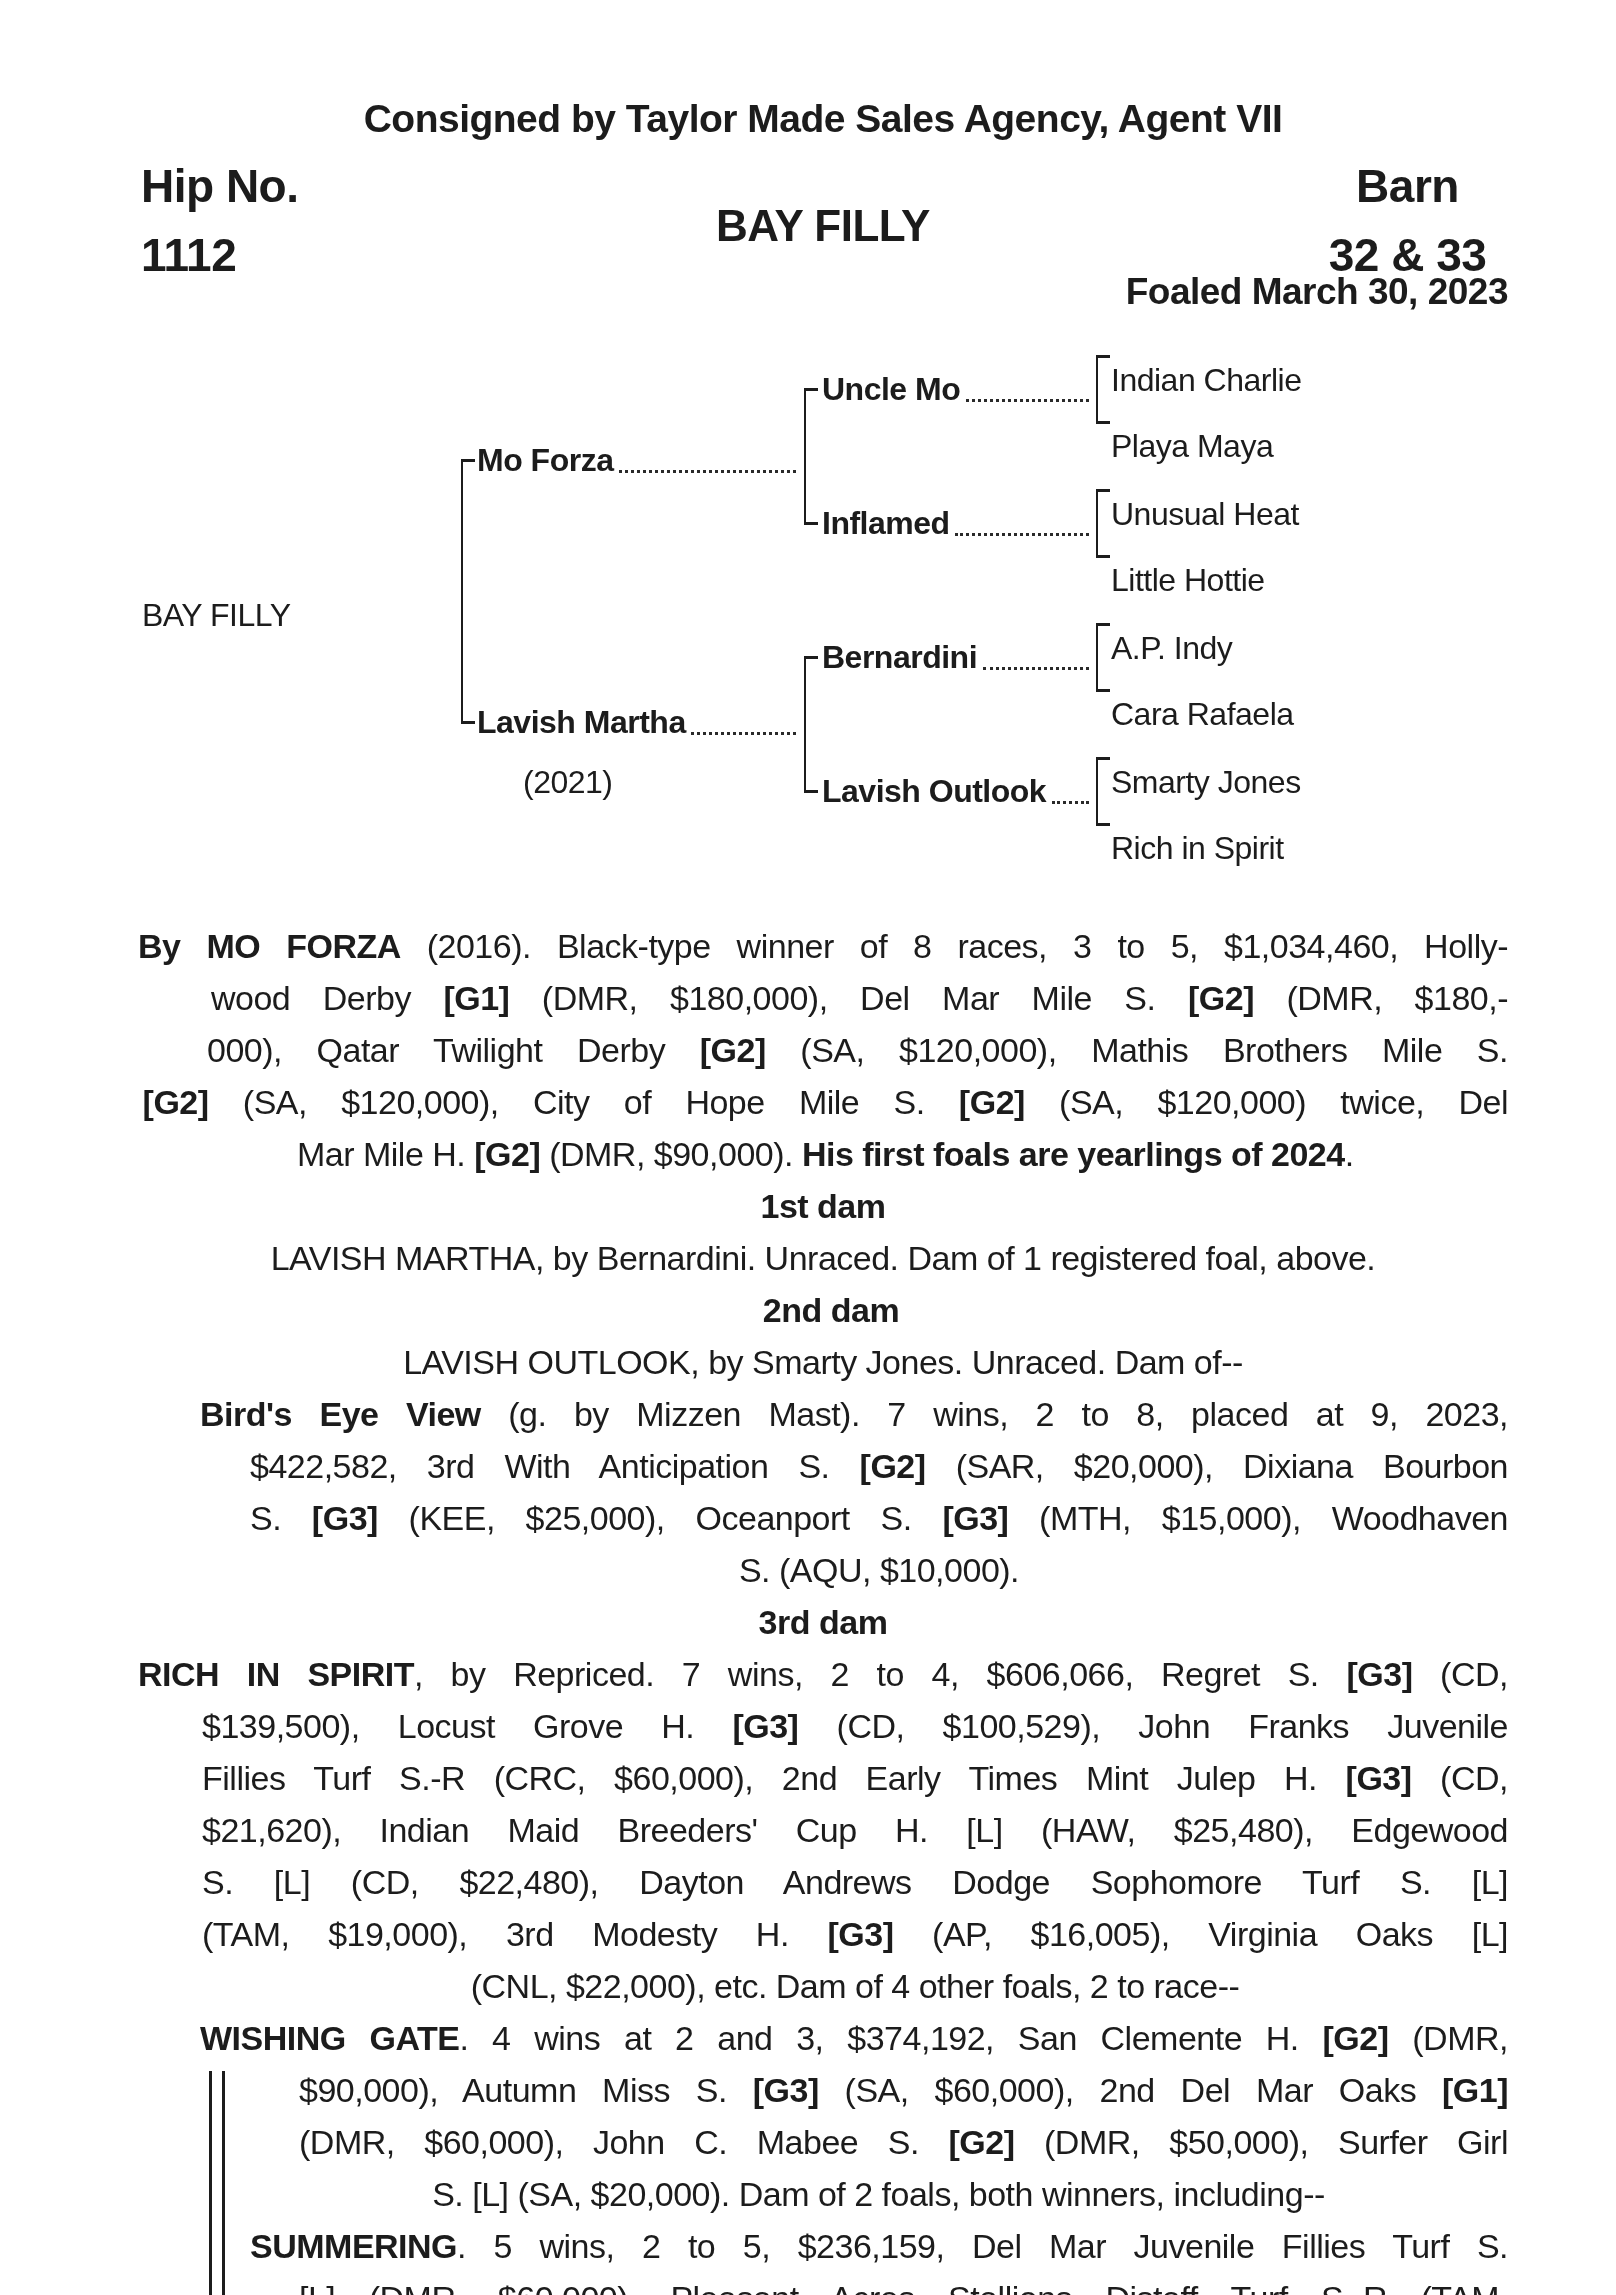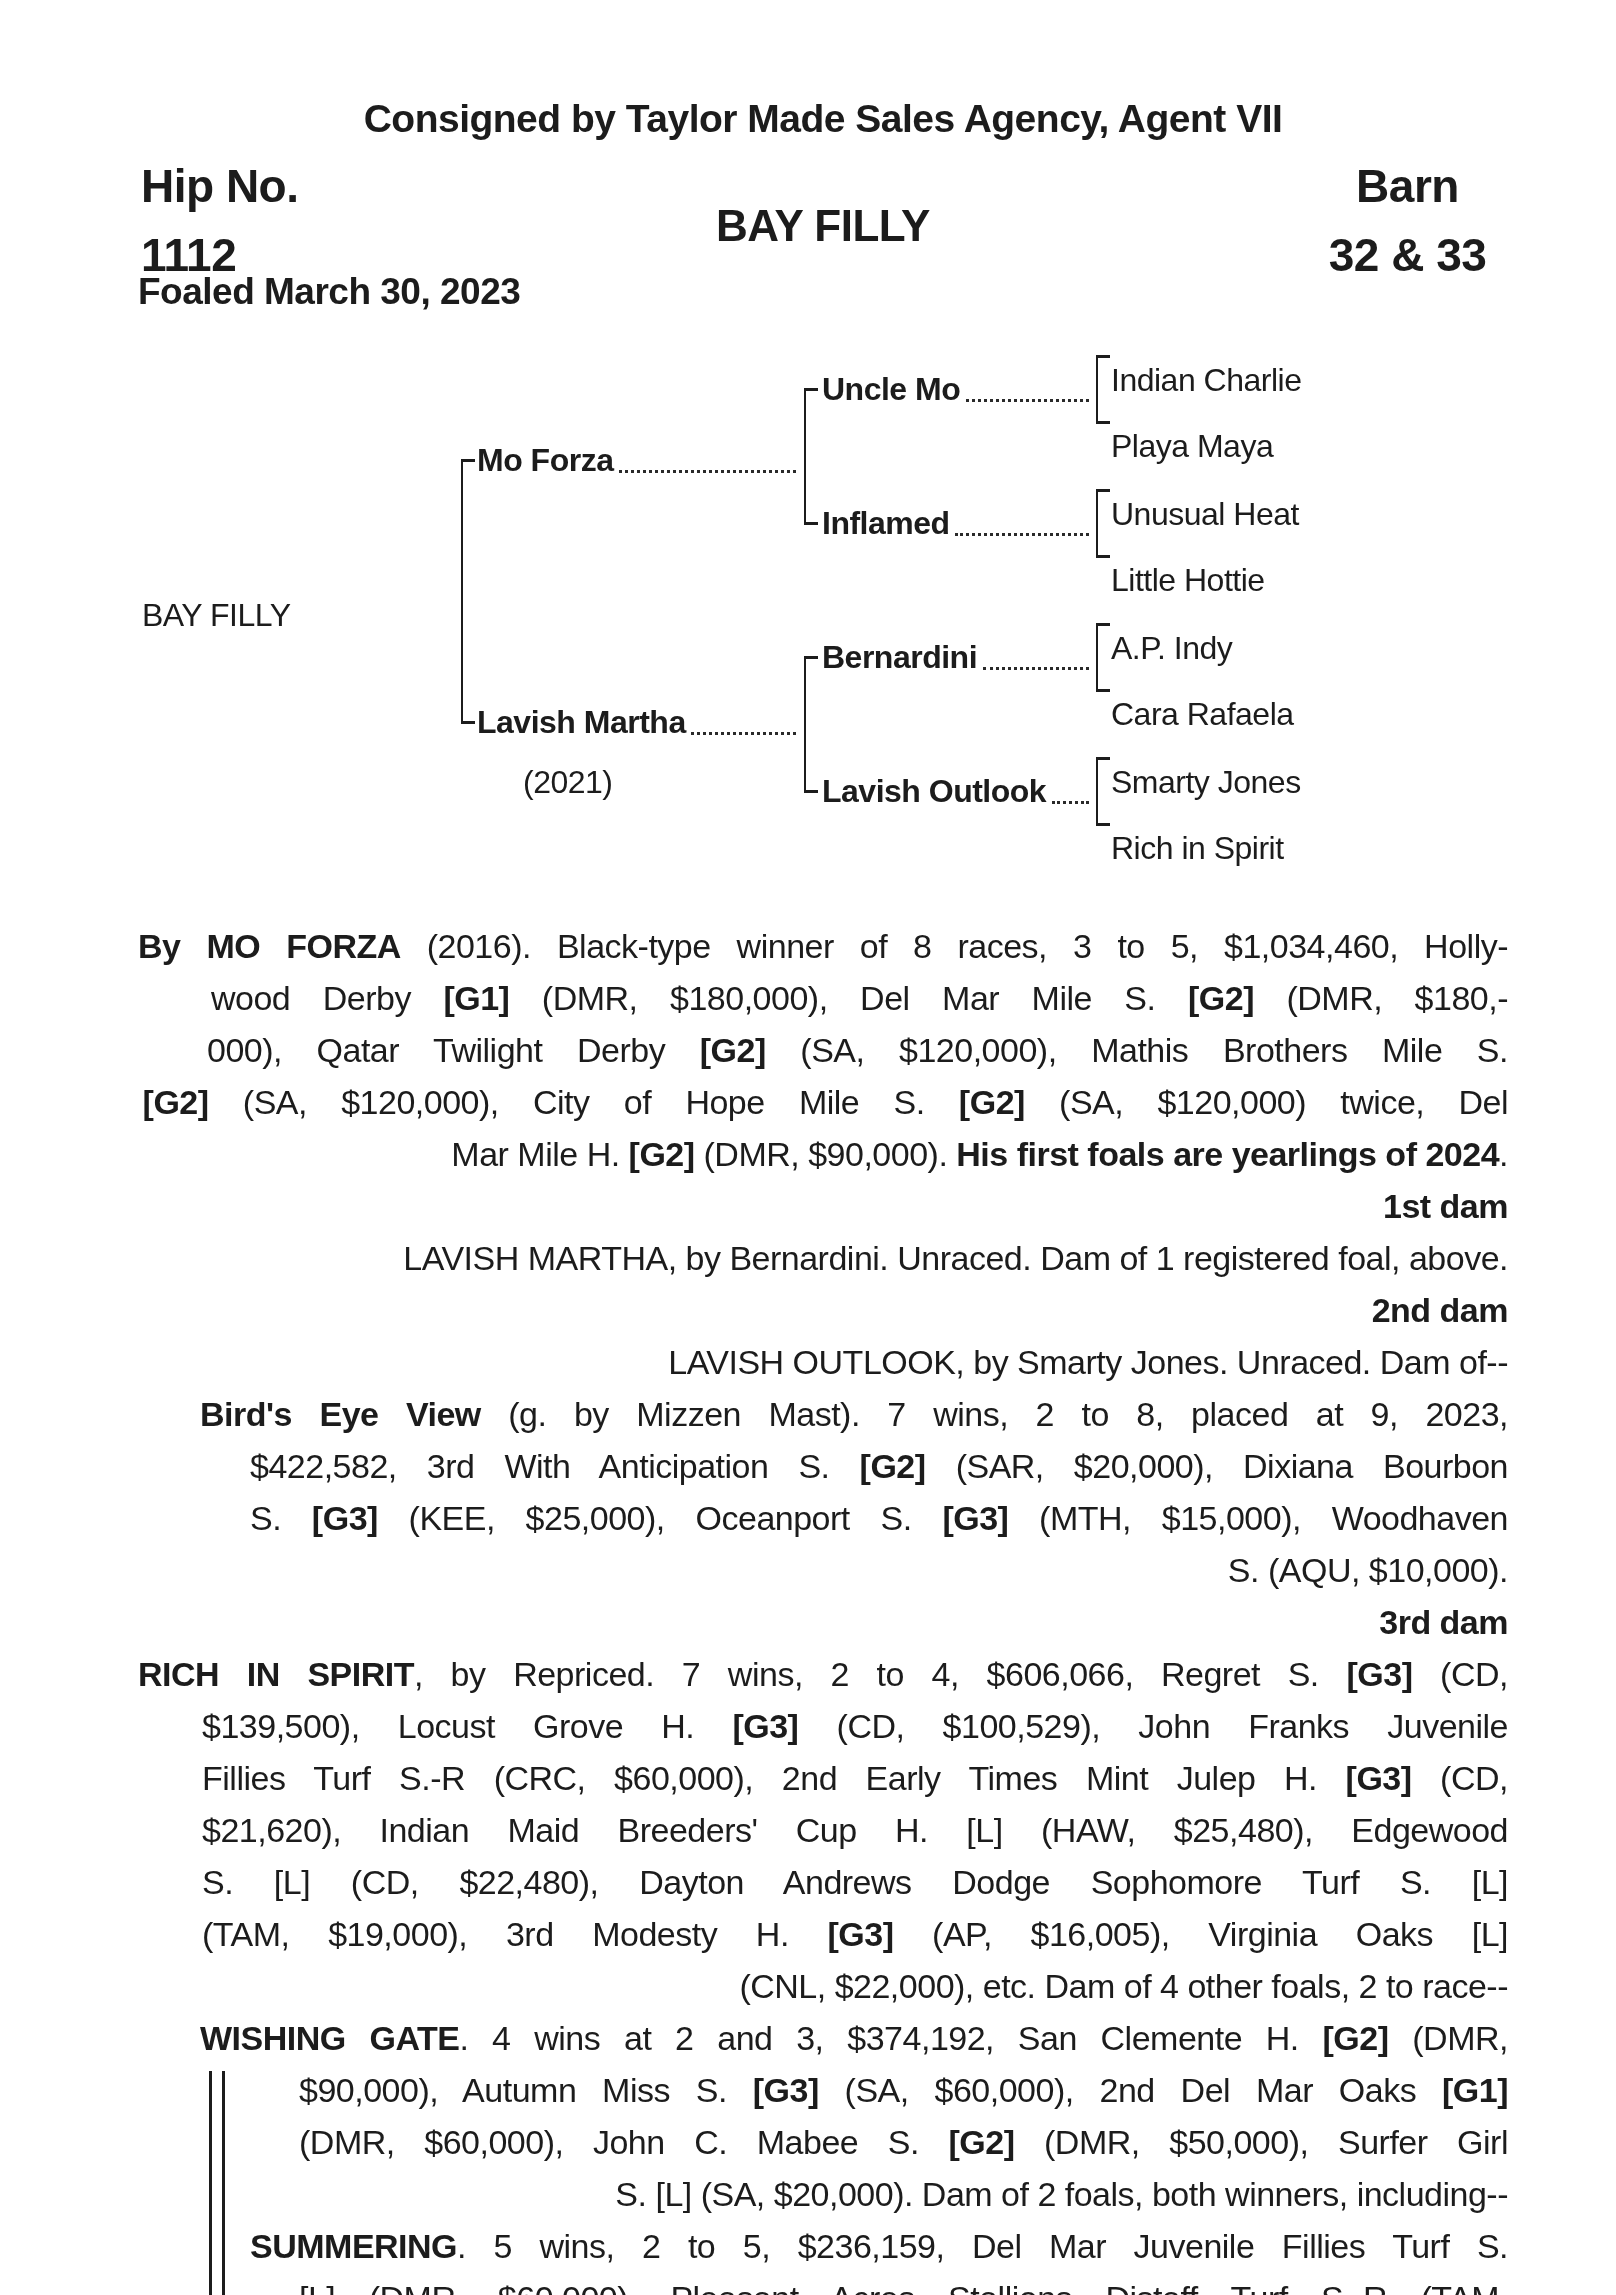--- a/index.html
+++ b/index.html
@@ -8,36 +8,36 @@
   .b{font-weight:700;}
   
   .consignor{position:absolute;left:138px;top:97px;width:1370px;text-align:center;
              font-size:39px;font-weight:700;letter-spacing:-0.5px;}
   .hipblock{position:absolute;left:141px;top:152px;width:257px;text-align:left;
             font-size:46px;font-weight:700;line-height:69px;letter-spacing:-0.5px;}
   .barnblock{position:absolute;left:1304px;top:152px;width:207px;text-align:center;
              font-size:46px;font-weight:700;line-height:69px;letter-spacing:-0.5px;}
   .title{position:absolute;left:138px;top:201px;width:1370px;text-align:center;
          font-size:44px;font-weight:700;letter-spacing:-0.5px;}
-  .foaled{position:absolute;left:138px;top:271px;width:1370px;text-align:left;
+  .foaled{position:absolute;left:138px;top:271px;width:1370px;text-align:right;
           font-size:37px;font-weight:700;letter-spacing:-0.5px;}
   
   .ped{position:absolute;left:0;top:0;font-size:32px;line-height:37px;letter-spacing:-0.5px;}
   .prow{position:absolute;display:flex;font-weight:bold;}
   .leader{flex:1;border-bottom:3.2px dotted #2a2a2a;margin:0 1.8px 6.4px 5.5px;}
   .pname{white-space:nowrap;}
   .plabel{position:absolute;white-space:nowrap;margin-top:24px;}
   .brk{position:absolute;border-left:2.8px solid #1c1c1c;}
   .brk::before,.brk::after{content:"";position:absolute;left:0;width:12px;height:2.8px;background:#1c1c1c;}
   .brk::before{top:0;}
   .brk::after{bottom:0;}
   
   .bodytext{position:absolute;left:138px;top:920px;width:1370px;
             font-size:34px;letter-spacing:-0.5px;}
-  .bline{height:52px;line-height:52px;text-align:right;white-space:normal;}
+  .bline{height:52px;line-height:52px;text-align:center;white-space:normal;}
   .bline.just{text-align:justify;text-align-last:justify;}
   .dbar{position:absolute;width:3.2px;background:#1c1c1c;}
 </style>
 </head>
 <body>
 
 <div class="page">
 
   <div class="consignor">Consigned by Taylor Made Sales Agency, Agent VII</div>
 

